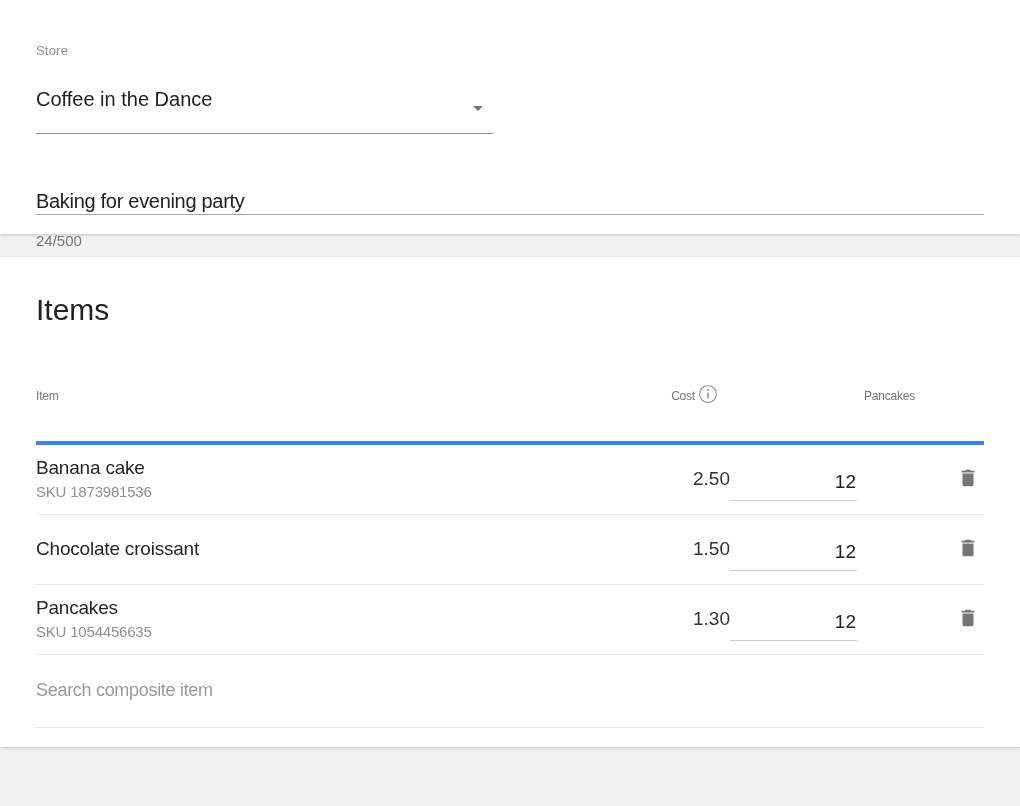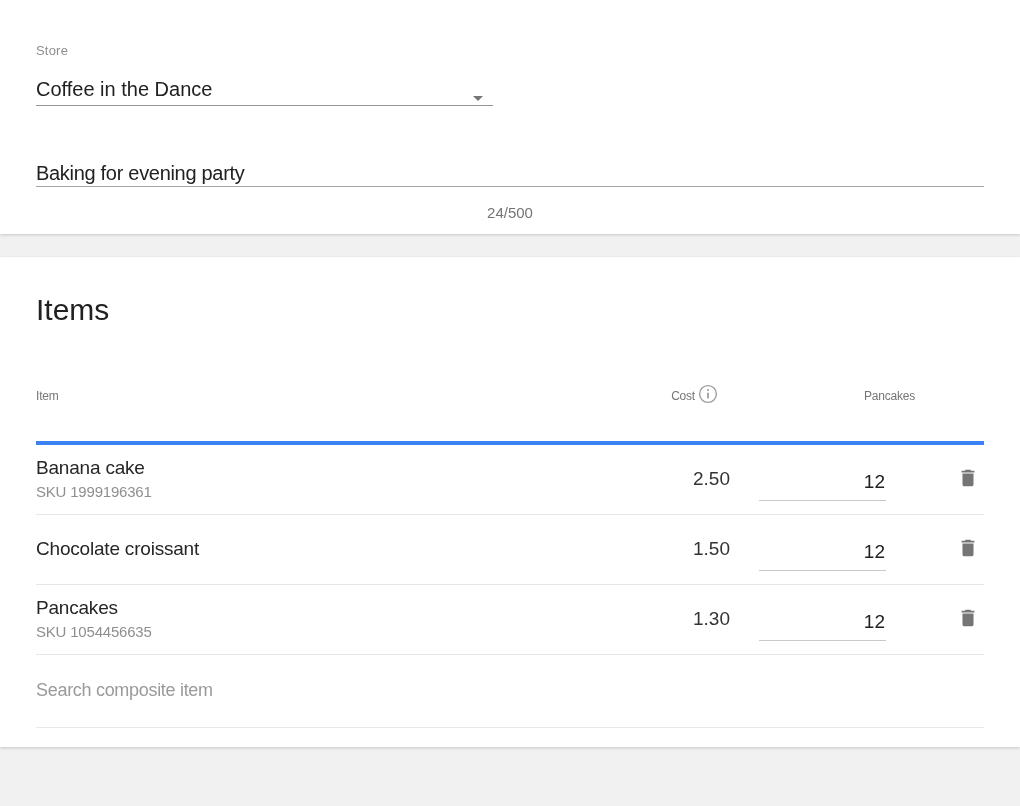--- a/index.html
+++ b/index.html
@@ -23,22 +23,22 @@
 
   
   .field-label {
     font-size: 13px;
     color: #8e8e8e;
     letter-spacing: 0.2px;
     line-height: 1;
   }
   .select-field {
     width: 457px;
-    margin-top: 21px;
-    padding-bottom: 5px;
+    margin-top: 31px;
+    padding-bottom: 23px;
     border-bottom: 1px solid #949494;
     display: flex;
     align-items: center;
     justify-content: space-between;
     cursor: pointer;
   }
   .select-value { font-size: 20px; color: #212121; line-height: 1.1; }
   .caret { width: 10px; height: 5px; margin-right: 10px; }
 
   .notes-block { margin-top: 56px; }
@@ -48,21 +48,21 @@
     padding-bottom: 2px;
     border-bottom: 1px solid #a5a5a5;
     font-size: 20px;
     color: #212121;
     letter-spacing: -0.3px;
     line-height: 1.1;
     cursor: text;
   }
   .char-counter {
     margin-top: 17px;
-    text-align: center;
+    text-align: left;
     font-size: 15px;
     color: #757575;
   }
 
   
   .section-title {
     font-size: 30px;
     font-weight: 400;
     color: #212121;
     line-height: 1.1;
@@ -90,21 +90,21 @@
   }
   .th-qty { text-align: right; }
   .item-row {
     border-bottom: 1px solid #e6e6e6;
     min-height: 70px;
     padding: 12px 0 13px 0;
   }
   .item-name { font-size: 19px; color: #262626; letter-spacing: -0.2px; line-height: 1.2; }
   .item-sku { font-size: 15px; color: #8f8f8f; letter-spacing: -0.2px; margin-top: 4px; line-height: 1.1; }
   .cost-cell { text-align: right; font-size: 19px; color: #333333; }
-  .qty-cell { display: flex; justify-content: center; }
+  .qty-cell { display: flex; justify-content: flex-start; }
   .qty-input {
     width: 127px;
     border: none;
     border-bottom: 1px solid #c9c9c9;
     outline: none;
     text-align: right;
     font-family: "Liberation Sans", "DejaVu Sans", sans-serif;
     font-size: 19px;
     color: #212121;
     padding: 0 1px 7px 0;
@@ -176,21 +176,21 @@
         </svg>
       </span>
     </div>
     <div class="th-qty">Pancakes</div>
     <div></div>
   </div>
 
   <div class="items-grid-row item-row">
     <div>
       <div class="item-name">Banana cake</div>
-      <div class="item-sku">SKU 1999196361</div>
+      <div class="item-sku">SKU 1873981536</div>
     </div>
     <div class="cost-cell">2.50</div>
     <div class="qty-cell">
       <input class="qty-input" type="text" value="12" style="">
     </div>
     <div class="action-cell">
       <button class="trash-btn">
         <span>
           <svg width="22" height="24" viewBox="0 0 24 24">
             <path fill="#757575" d="M6 19c0 1.1.9 2 2 2h8c1.1 0 2-.9 2-2V7H6v12zM19 4h-3.5l-1-1h-5l-1 1H5v2h14V4z"></path>

